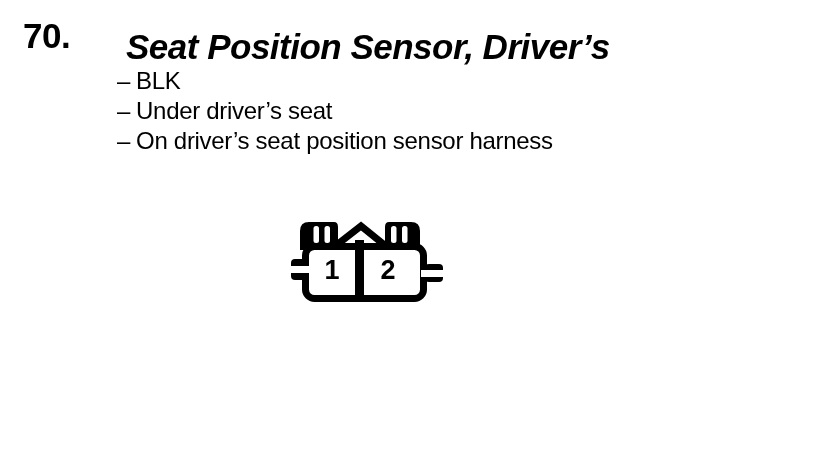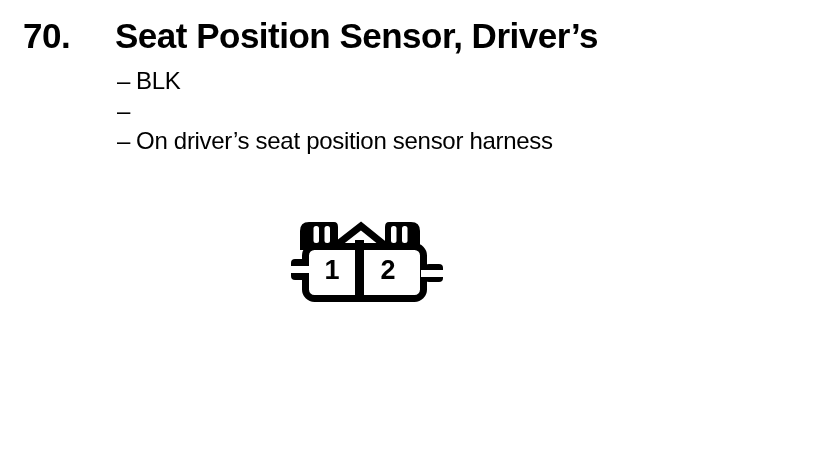--- a/index.html
+++ b/index.html
@@ -27,22 +27,23 @@
     white-space: nowrap;
   }
   .page-title {
     position: absolute;
     left: 115px;
     top: 18px;
     font-size: 35px;
     font-weight: bold;
     letter-spacing: -0.5px;
     line-height: 36px;
-    margin: 0;
+    margin: 11px;
     white-space: nowrap;
+    font-style: italic;
   }
   .bullet-list {
     position: absolute;
     left: 117px;
     top: 66px;
   }
   .bullet-row {
     display: flex;
     align-items: baseline;
     font-size: 24px;
@@ -88,20 +89,21 @@
 
   <h1 class="page-title">Seat Position Sensor, Driver’s</h1>
 
   <div class="bullet-list">
     <div class="bullet-row">
       <span class="bullet-dash">–</span>
       <span>BLK</span>
     </div>
     <div class="bullet-row">
       <span class="bullet-dash">–</span>
+      <span>Under driver’s seat</span>
     </div>
     <div class="bullet-row">
       <span class="bullet-dash">–</span>
       <span>On driver’s seat position sensor harness</span>
     </div>
   </div>
 
   <svg class="connector-svg" width="160" height="92" viewBox="0 0 160 92" xmlns="http://www.w3.org/2000/svg">
 
     <path d="M12,34 L12,15 Q12,6 21,6 L46,6 Q50,6 50,11 L50,34 Z" fill="#000000"></path>

